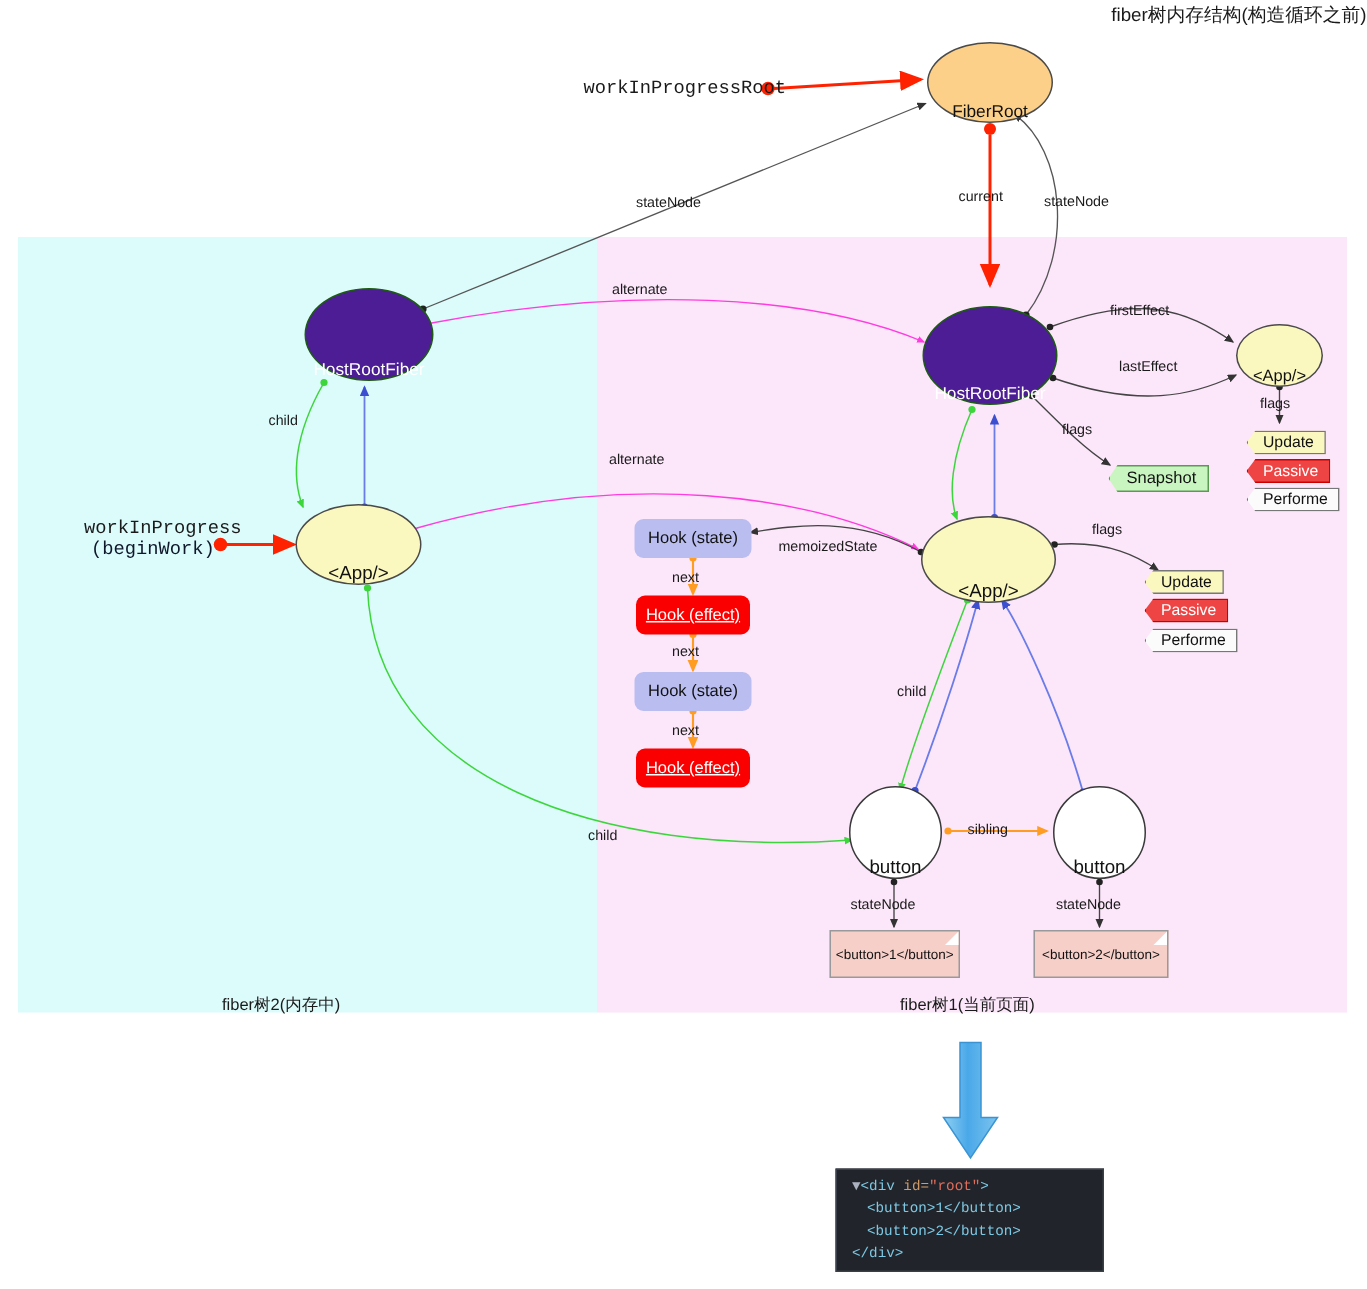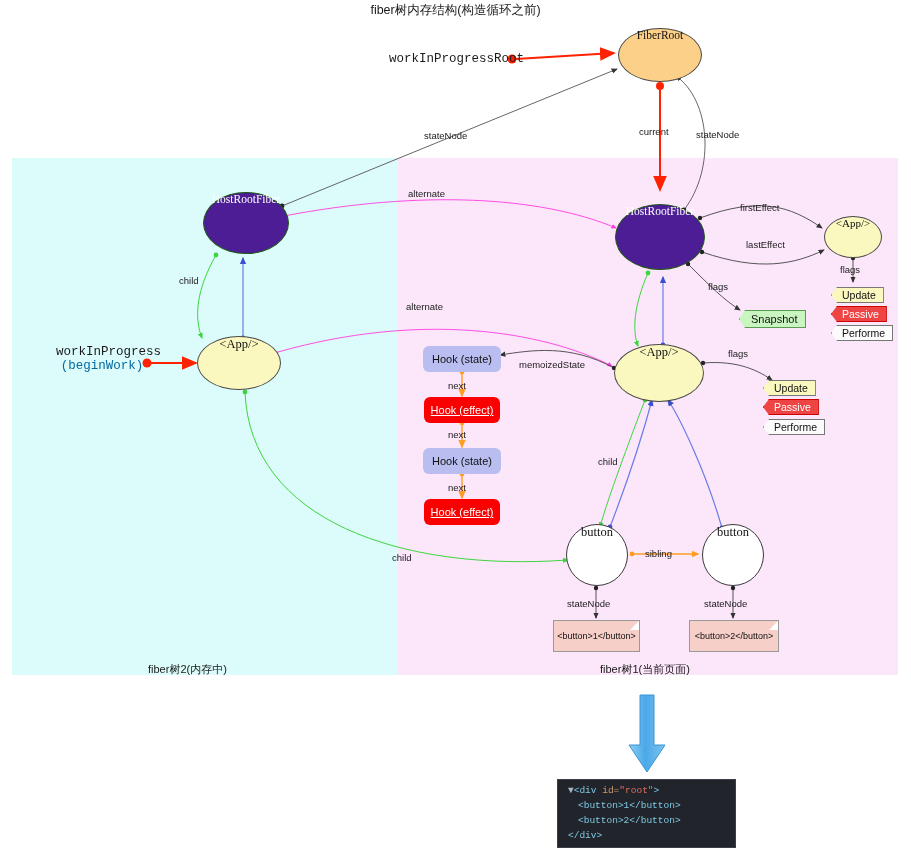--- a/index.html
+++ b/index.html
@@ -6,26 +6,26 @@
   body{width:911px;height:859px;position:relative;overflow:hidden;
        font-family:"Liberation Sans","DejaVu Sans",sans-serif;color:#1a1a1a;}
   #stage{position:absolute;left:0;top:0;width:911px;height:859px;}
   svg#edges{position:absolute;left:0;top:0;width:911px;height:859px;pointer-events:none;}
 
   .region{position:absolute;}
   .region-wip{left:12px;top:158px;width:386px;height:517px;background:#dcfbfb;}
   .region-cur{left:398px;top:158px;width:500px;height:517px;background:#fce6fa;}
 
   .lbl{position:absolute;white-space:nowrap;}
-  .title{left:0;top:2px;width:911px;text-align:center;font-size:12.5px;}
+  .title{left:0;top:2px;width:911px;text-align:right;font-size:12.5px;}
   .legend{position:absolute;text-align:right;font-size:10.5px;line-height:15px;}
   .legend .no{color:#ff4422;}
 
-  .node{position:absolute;display:flex;align-items:flex-start;justify-content:center;
-        text-align:center;box-sizing:border-box;font-family:Liberation Serif, serif;}
+  .node{position:absolute;display:flex;align-items:flex-end;justify-content:center;
+        text-align:center;box-sizing:border-box;}
   .ellipse{border-radius:50%;border:1px solid #4a4a4a;}
   .n-fiberroot{background:#fcd088;color:#111;font-size:11.5px;}
   .n-hostroot{background:#4c1d95;color:#fff;font-size:11.5px;border:1px solid #1d5a14;}
   .n-app{background:#fbf8bf;color:#111;font-size:12.5px;}
   .n-button{background:#ffffff;color:#111;font-size:12.5px;border:1px solid #3a3a3a;}
 
   .hook{position:absolute;border-radius:6px;font-size:11px;display:flex;
         align-items:center;justify-content:center;box-sizing:border-box;}
   .hook-state{background:#b9bdf0;color:#111;}
   .hook-effect{background:#fa0000;color:#fff;text-decoration:underline;}
@@ -40,21 +40,21 @@
 
   .dom{position:absolute;background:#f7cfc9;border:1px solid #999;font-size:9px;
        display:flex;align-items:center;justify-content:center;color:#111;
        box-sizing:border-box;}
   .dom::after{content:"";position:absolute;right:0;top:0;border-width:0 0 9px 9px;
        border-style:solid;border-color:transparent transparent #fff transparent;}
 
   .elabel{position:absolute;font-size:9.5px;color:#1a1a1a;white-space:nowrap;
           background:transparent;}
   .bigvar{position:absolute;font-size:12.5px;white-space:nowrap;text-align:center;font-family:Liberation Mono, monospace;}
-  .bigvar .sub{color:#0369a1;display:block;}
+  .bigvar .sub{color:#0f172a;display:block;}
   .regionlabel{position:absolute;font-size:11px;white-space:nowrap;}
 
   #code{position:absolute;left:557px;top:779px;width:179px;height:69px;
         background:#21252b;border:1px solid #3a4049;box-sizing:border-box;
         font-family:"Liberation Mono","DejaVu Sans Mono",monospace;font-size:9.5px;
         line-height:15px;padding:3px 0 0 6px;color:#abb2bf;}
   #code .tag{color:#7ec8e3;}
   #code .attr{color:#d19a66;}
   #code .val{color:#e06c5b;}
   #code .tri{color:#abb2bf;}

